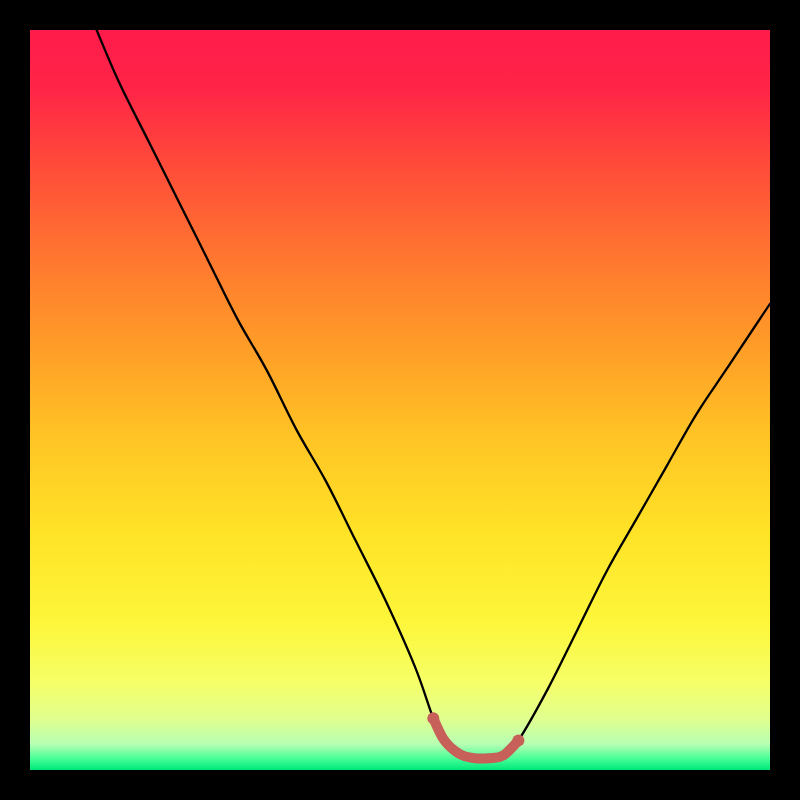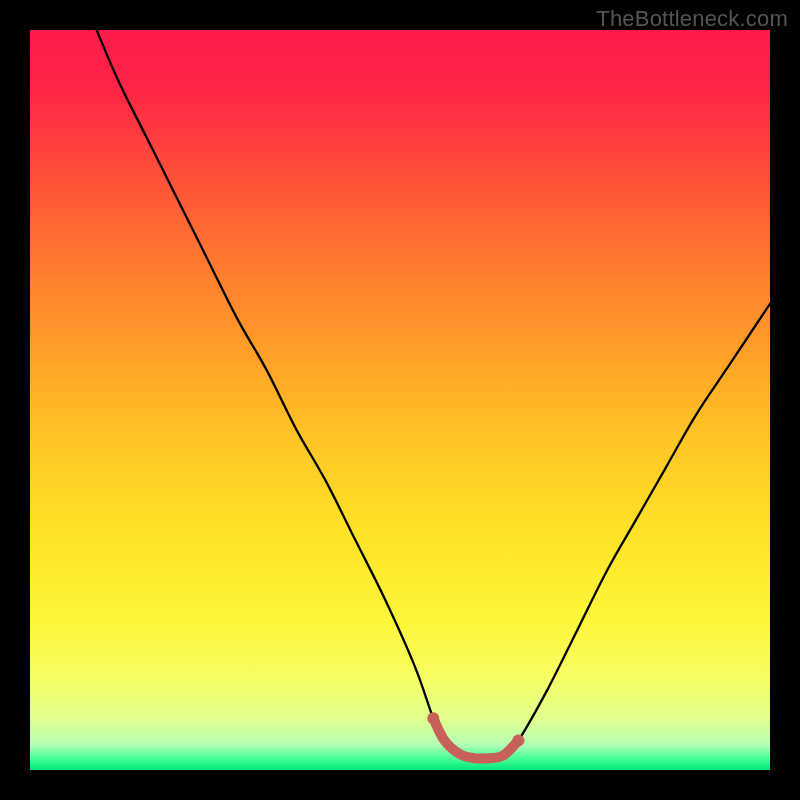--- a/index.html
+++ b/index.html
@@ -45,21 +45,20 @@
     font-weight: 500;
     letter-spacing: 0.2px;
     user-select: none;
   }
 </style>
 </head>
 <body>
 
 <div class="frame">
 
-  <div class="watermark">TheBottleneck.com</div>
 
   <div class="plot-area">
 
     <svg class="gradient-bg" viewBox="0 0 740 740" preserveAspectRatio="none">
       <defs>
         <linearGradient id="bgGrad" x1="0" y1="0" x2="0" y2="1">
             <stop offset="0%" stop-color="#ff1b4b"></stop>
             <stop offset="8%" stop-color="#ff2547"></stop>
             <stop offset="18%" stop-color="#ff4a3a"></stop>
             <stop offset="30%" stop-color="#ff7430"></stop>

